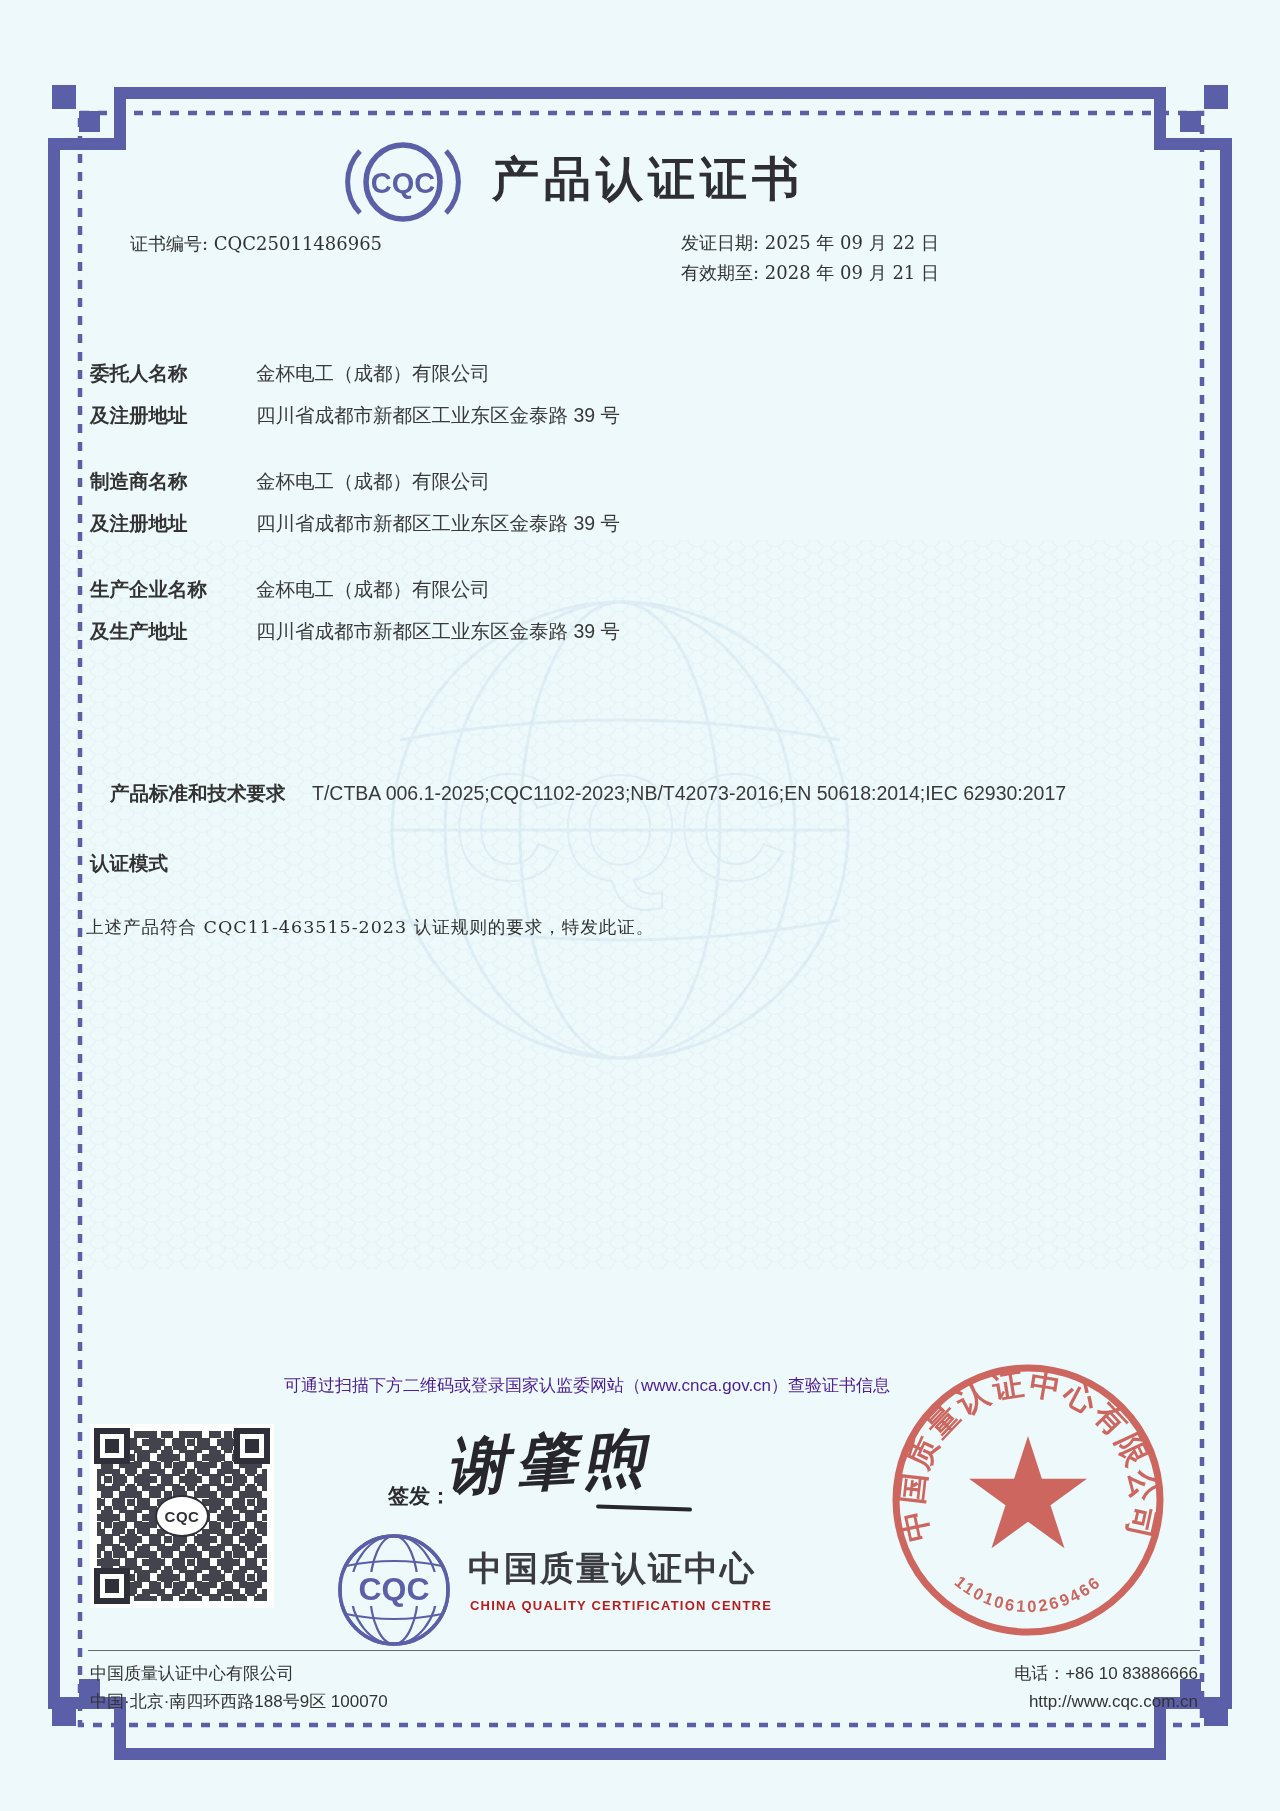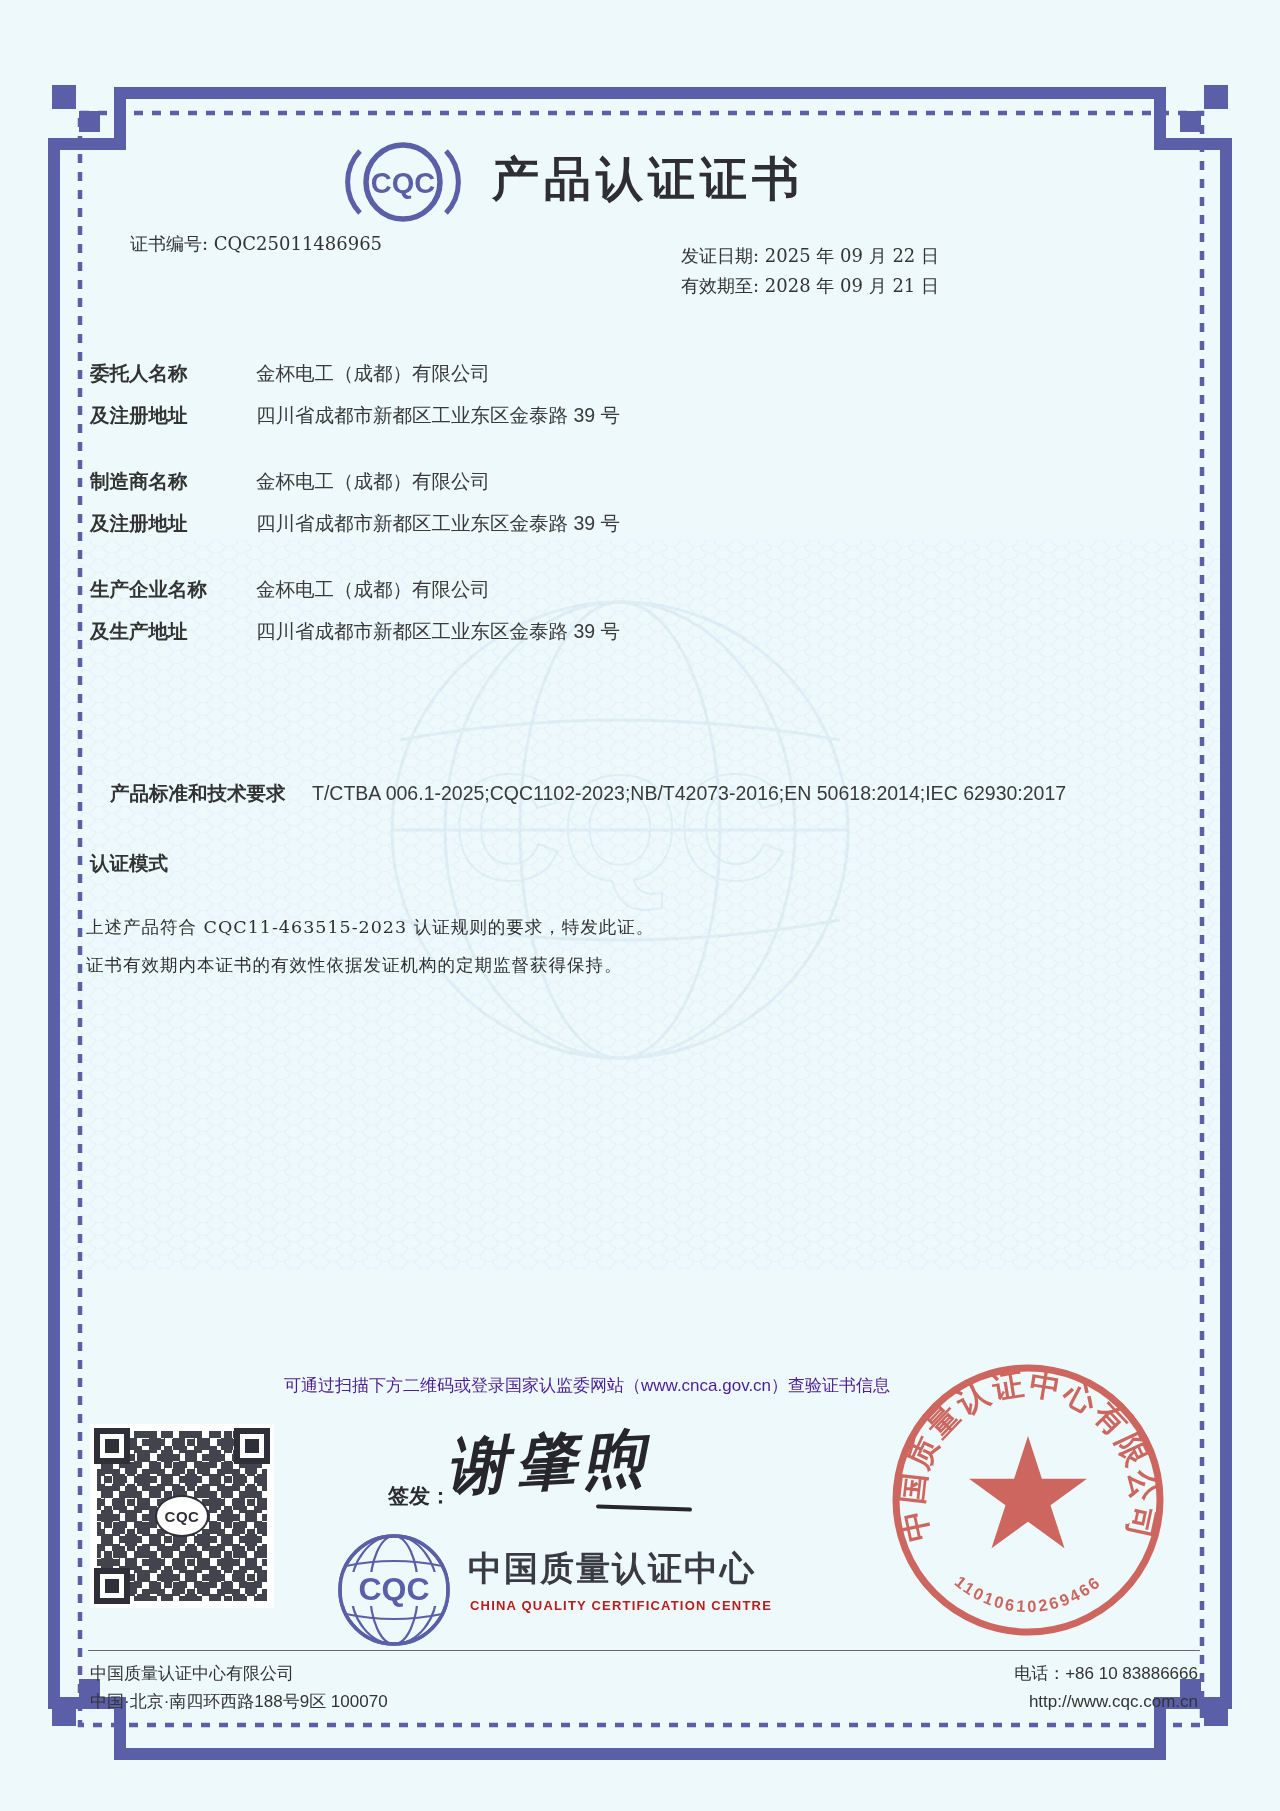--- a/index.html
+++ b/index.html
@@ -16,21 +16,21 @@
       radial-gradient(14px 10px at 50% 0, rgba(125,170,210,0) 8px, rgba(125,170,210,.16) 8.5px, rgba(125,170,210,0) 10.5px);
     background-size:26px 13px,26px 13px;background-position:0 0,13px 6.5px;}
   .watermark{position:absolute;left:330px;top:560px;z-index:0;opacity:.10;}
 
   .content{position:absolute;inset:0;z-index:2;color:#3a3a3a;}
 
   
   .cqc-logo{position:absolute;left:336px;top:136px;}
   .page-title{position:absolute;left:492px;top:148px;font-size:47px;font-weight:bold;color:#2e2e33;letter-spacing:5px;}
   .certno{position:absolute;left:130px;top:232px;font-family:"DejaVu Serif",serif;font-size:18px;color:#333;}
-  .dates{position:absolute;left:681px;top:228px;font-family:"DejaVu Serif",serif;font-size:18px;line-height:30px;color:#333;margin-top:13px;}
+  .dates{position:absolute;left:681px;top:228px;font-family:"DejaVu Serif",serif;font-size:18px;line-height:30px;color:#333;}
 
   
   .fg{position:absolute;left:90px;display:flex;font-size:19.5px;}
   .fg .lbl{width:166px;font-weight:bold;line-height:42px;color:#333;flex:none;}
   .fg .val{line-height:42px;white-space:nowrap;}
   .fg.g4 .lbl{line-height:44px;}
   .fg.g4 .val{line-height:34px;}
   .fg.g5 .lbl{width:178px;line-height:30px;margin-left:20px;}
   .fg.g5 .val{line-height:30px;margin-left:24px;}
   .fg.g6 .lbl{line-height:30px;}
@@ -169,21 +169,20 @@
     </div>
 
     <div class="fg g6" style="top:848px">
       <div class="lbl">
           <div>认证模式</div>
         </div>
     </div>
 
     <div class="statement">
       <div>上述产品符合 CQC11-463515-2023 认证规则的要求，特发此证。</div>
-      <div>证书有效期内本证书的有效性依据发证机构的定期监督获得保持。</div>
     </div>
 
     <div class="verify-note">可通过扫描下方二维码或登录国家认监委网站（www.cnca.gov.cn）查验证书信息</div>
 
     <div class="qr">
       <div class="qr-grid"></div>
       <div class="finder tl"></div>
       <div class="finder tr"></div>
       <div class="finder bl"></div>
       <div class="qr-center">CQC</div>

